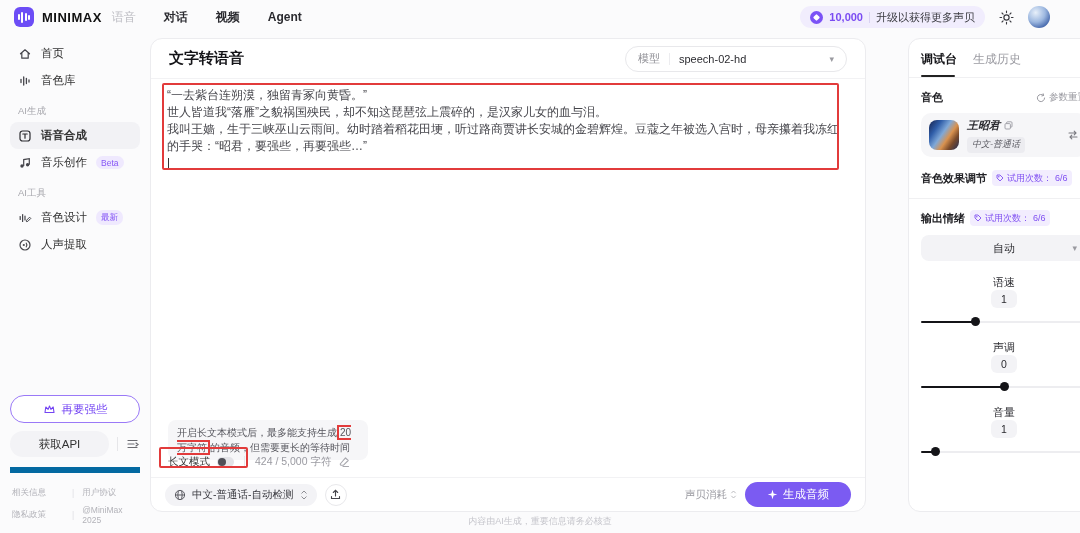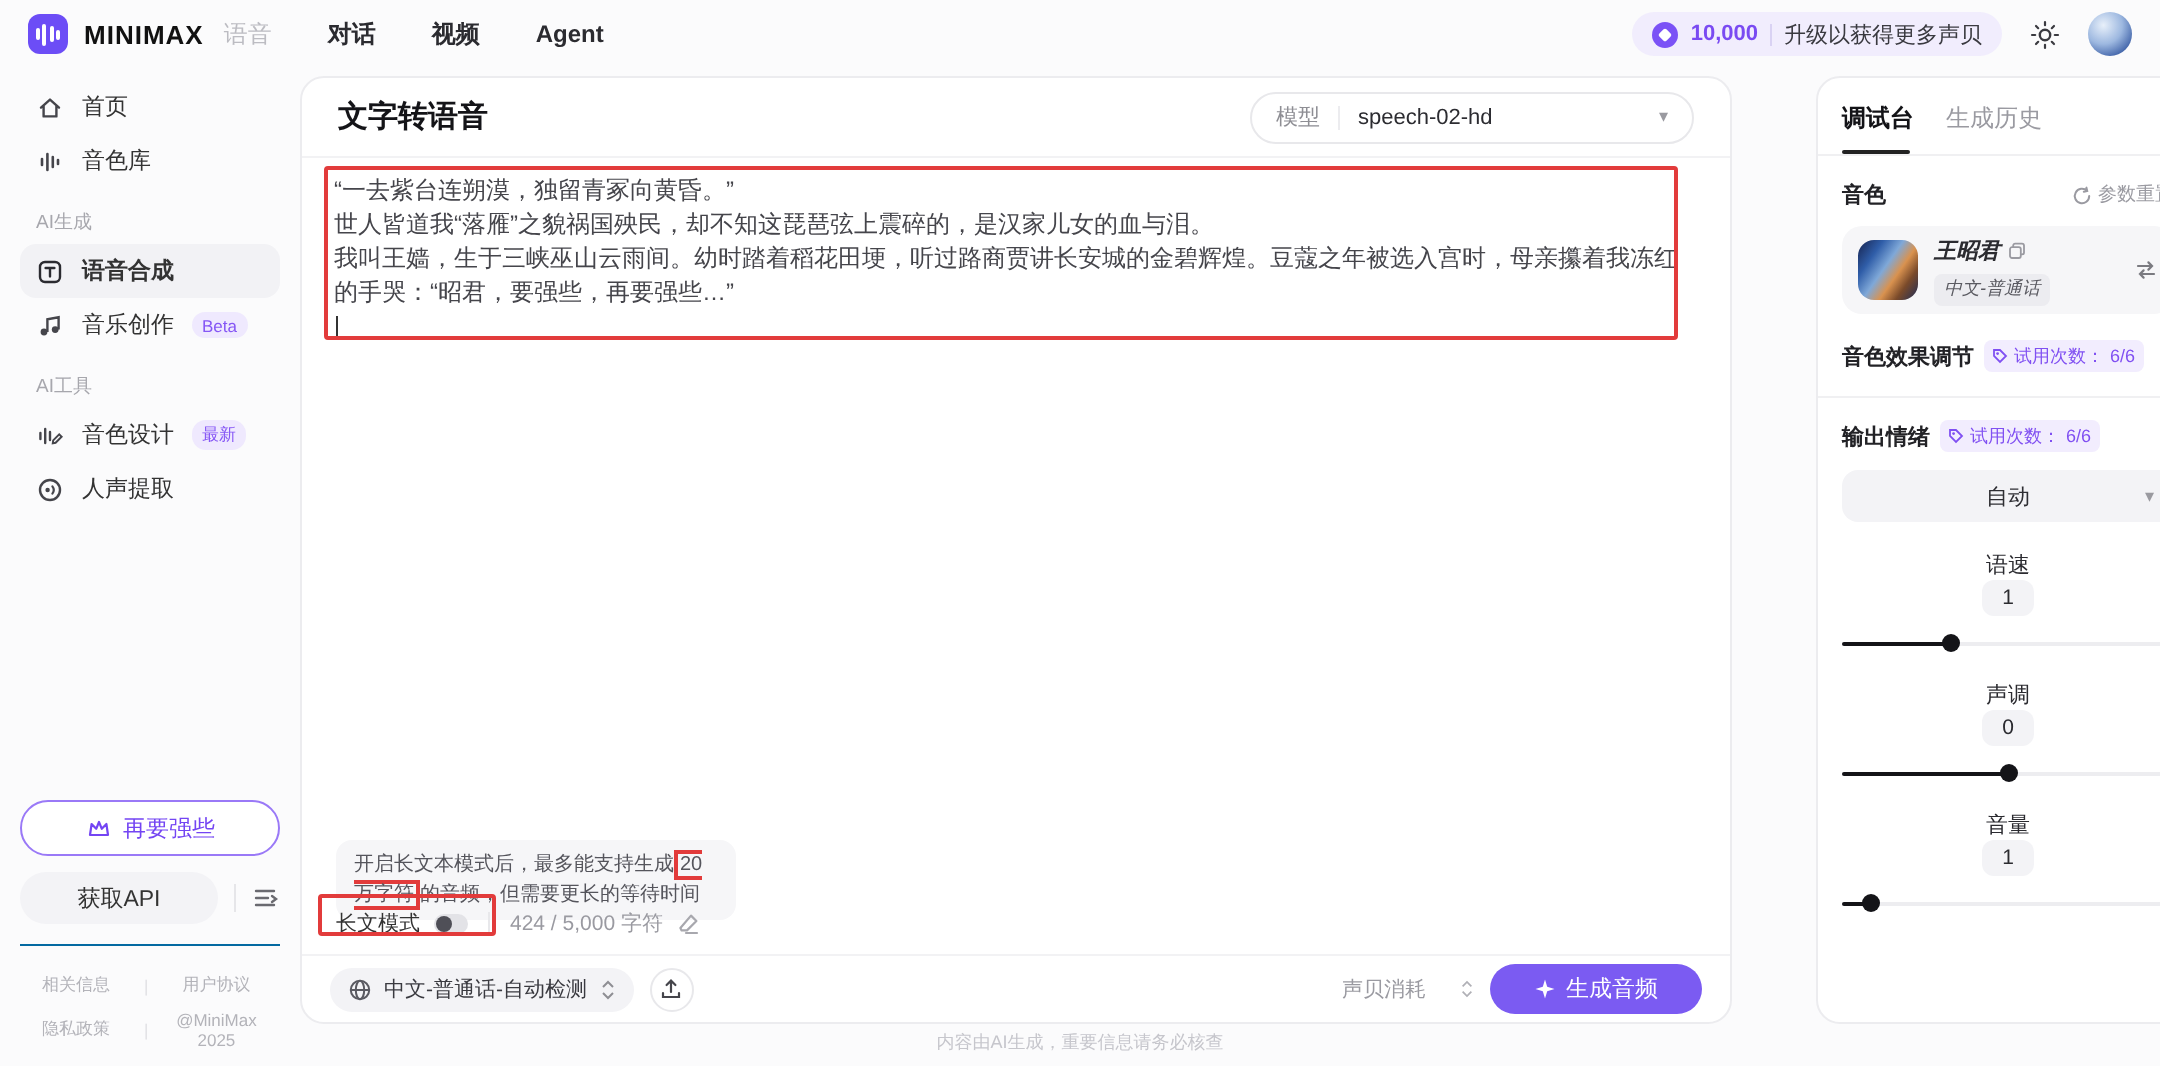--- a/index.html
+++ b/index.html
@@ -1,20 +1,20 @@
 <!DOCTYPE html>
 <html><head>
 <meta charset="utf-8">
 <style>
   * { margin:0; padding:0; box-sizing:border-box; }
   body { background:#e8e8ea; font-family:"Liberation Sans","DejaVu Sans",sans-serif; }
   .page { position:relative; width:1080px; height:533px; background:#fbfbfc; overflow:hidden; color:#222; }
 
   
-  .topbar { position:absolute; top:0; left:0; right:0; height:34px; display:flex; align-items:center; padding:0 14px; }
+  .topbar { position:absolute; top:0; left:0; right:16px; height:34px; display:flex; align-items:center; padding:0 14px; }
   .logo { width:20px; height:20px; border-radius:6px; background:#6c4df6; display:flex; align-items:center; justify-content:center; gap:1.5px; cursor:pointer; }
   .logo i { display:block; width:2px; background:#fff; border-radius:1px; }
   .brand { font-size:13px; font-weight:bold; letter-spacing:.5px; color:#111; margin-left:8px; }
   .brand-sub { font-size:12px; color:#bcbcc2; margin-left:10px; }
   .nav-item { font-size:12px; font-weight:bold; color:#2b2b30; margin-left:28px; cursor:pointer; }
   .tb-right { margin-left:auto; display:flex; align-items:center; gap:14px; }
   .credits-pill { display:flex; align-items:center; gap:6px; background:#f1edfd; border-radius:13px; height:22px; padding:0 10px; cursor:pointer; }
   .coin { width:13px; height:13px; border-radius:50%; background:#7b52f6; display:flex; align-items:center; justify-content:center; }
   .coin b { width:5px; height:5px; background:#fff; transform:rotate(45deg); border-radius:1px; display:block; }
   .credits-num { font-size:11px; font-weight:bold; color:#7a4bf2; }
@@ -27,21 +27,21 @@
   .sidebar { position:absolute; top:34px; left:0; width:150px; bottom:0; padding:6px 10px 0; }
   .side-item { display:flex; align-items:center; gap:9px; height:27px; padding:0 8px; border-radius:8px; font-size:11.5px; color:#333; cursor:pointer; }
   .side-item.selected { background:#f2f2f5; font-weight:bold; }
   .side-section { font-size:9.5px; color:#a7a7ad; margin:11px 0 4px 8px; }
   .badge { font-size:8.5px; color:#8657f5; background:#efe9fe; border-radius:7px; padding:1.5px 5px; }
   .side-bottom { position:absolute; left:10px; right:10px; bottom:6px; }
   .member-btn { display:flex; align-items:center; justify-content:center; gap:6px; height:28px; border:1px solid #9a79f7; border-radius:16px; color:#7445f3; font-size:11.5px; cursor:pointer; background:#fff; }
   .api-row { display:flex; align-items:center; margin-top:8px; gap:8px; }
   .api-btn { flex:1; height:26px; background:#f3f3f6; border-radius:15px; font-size:11.5px; color:#333; display:flex; align-items:center; justify-content:center; cursor:pointer; }
   .api-sep { width:1px; height:14px; background:#e6e6e9; }
-  .side-links { border-top:1px solid #0369a1; margin-top:10px; padding:8px 2px 2px; font-size:8.5px; color:#b3b3b9;text-align:center; }
+  .side-links { border-top:6px solid #0369a1; margin-top:10px; padding:8px 2px 2px; font-size:8.5px; color:#b3b3b9; }
   .side-links .row { display:flex; align-items:center; margin-top:6px; }
   .side-links .cell { width:52px; cursor:pointer; }
   .side-links .bar { color:#e0e0e4; margin:0 8px; }
 
   
   .main { position:absolute; left:150px; top:38px; width:716px; height:474px; background:#fff; border:1px solid #ececef; border-radius:12px; }
   .main-header { height:40px; display:flex; align-items:center; justify-content:space-between; padding:0 18px; border-bottom:1px solid #f2f2f4; }
   .main-title { font-size:15px; font-weight:bold; color:#141418; }
   .model-pill { width:222px; height:26px; border:1px solid #e8e8eb; border-radius:16px; display:flex; align-items:center; padding:0 12px; gap:9px; font-size:11px; cursor:pointer; background:#fff; }
   .model-label { color:#8e8e94; }
@@ -54,21 +54,21 @@
   .tooltip { position:absolute; left:17px; top:381px; width:200px; background:#f6f6f8; border-radius:8px; padding:5px 9px; font-size:10px; line-height:15px; color:#55555c; }
   .hl-red { border:2px solid #e23b3b; padding:0 1px; }
   .longtext-row { position:absolute; left:17px; top:413px; height:19px; display:flex; align-items:center; gap:7px; font-size:10.5px; color:#333; }
   .toggle { width:17px; height:10px; border-radius:5px; background:#e3e3e7; position:relative; cursor:pointer; }
   .toggle .tknob { position:absolute; left:1px; top:1px; width:8px; height:8px; border-radius:50%; background:#4f4f57; }
   .lt-sep { width:1px; height:12px; background:#e8e8eb; margin:0 3px; }
   .char-count { color:#9a9aa1; }
   .bottombar { position:absolute; left:0; right:0; bottom:0; height:34px; border-top:1px solid #f2f2f4; display:flex; align-items:center; padding:0 14px; gap:8px; }
   .lang-pill { display:flex; align-items:center; gap:6px; height:22px; background:#f3f3f6; border-radius:13px; padding:0 9px; font-size:10.5px; color:#3a3a40; cursor:pointer; }
   .upload-btn { width:22px; height:22px; border:1px solid #e8e8eb; border-radius:50%; display:flex; align-items:center; justify-content:center; background:#fff; cursor:pointer; }
-  .cost { margin-left:auto; display:flex; align-items:center; gap:17px; font-size:10.5px; color:#9a9aa1; }
+  .cost { margin-left:auto; display:flex; align-items:center; gap:3px; font-size:10.5px; color:#9a9aa1; }
   .gen-btn { display:flex; align-items:center; justify-content:center; gap:5px; height:25px; width:106px; background:#7b5bf2; border-radius:14px; color:#fff; font-size:11.5px; cursor:pointer; }
 
   
   .rpanel { position:absolute; left:908px; top:38px; width:192px; height:474px; background:#fff; border:1px solid #ececef; border-radius:12px; padding:10px 12px; }
   .tabs { display:flex; gap:16px; font-size:12px; border-bottom:1px solid #f0f0f2; padding:2px 0 9px; margin:0 -12px; padding-left:12px; }
   .tab { color:#9a9aa1; cursor:pointer; position:relative; }
   .tab.active { color:#131317; font-weight:bold; }
   .tab.active::after { content:""; position:absolute; left:0; right:2px; bottom:-9px; height:2px; background:#222; border-radius:1px; }
   .sec-row { display:flex; justify-content:space-between; align-items:center; margin-top:12px; }
   .sec-label { font-size:11px; font-weight:bold; color:#222226; }

